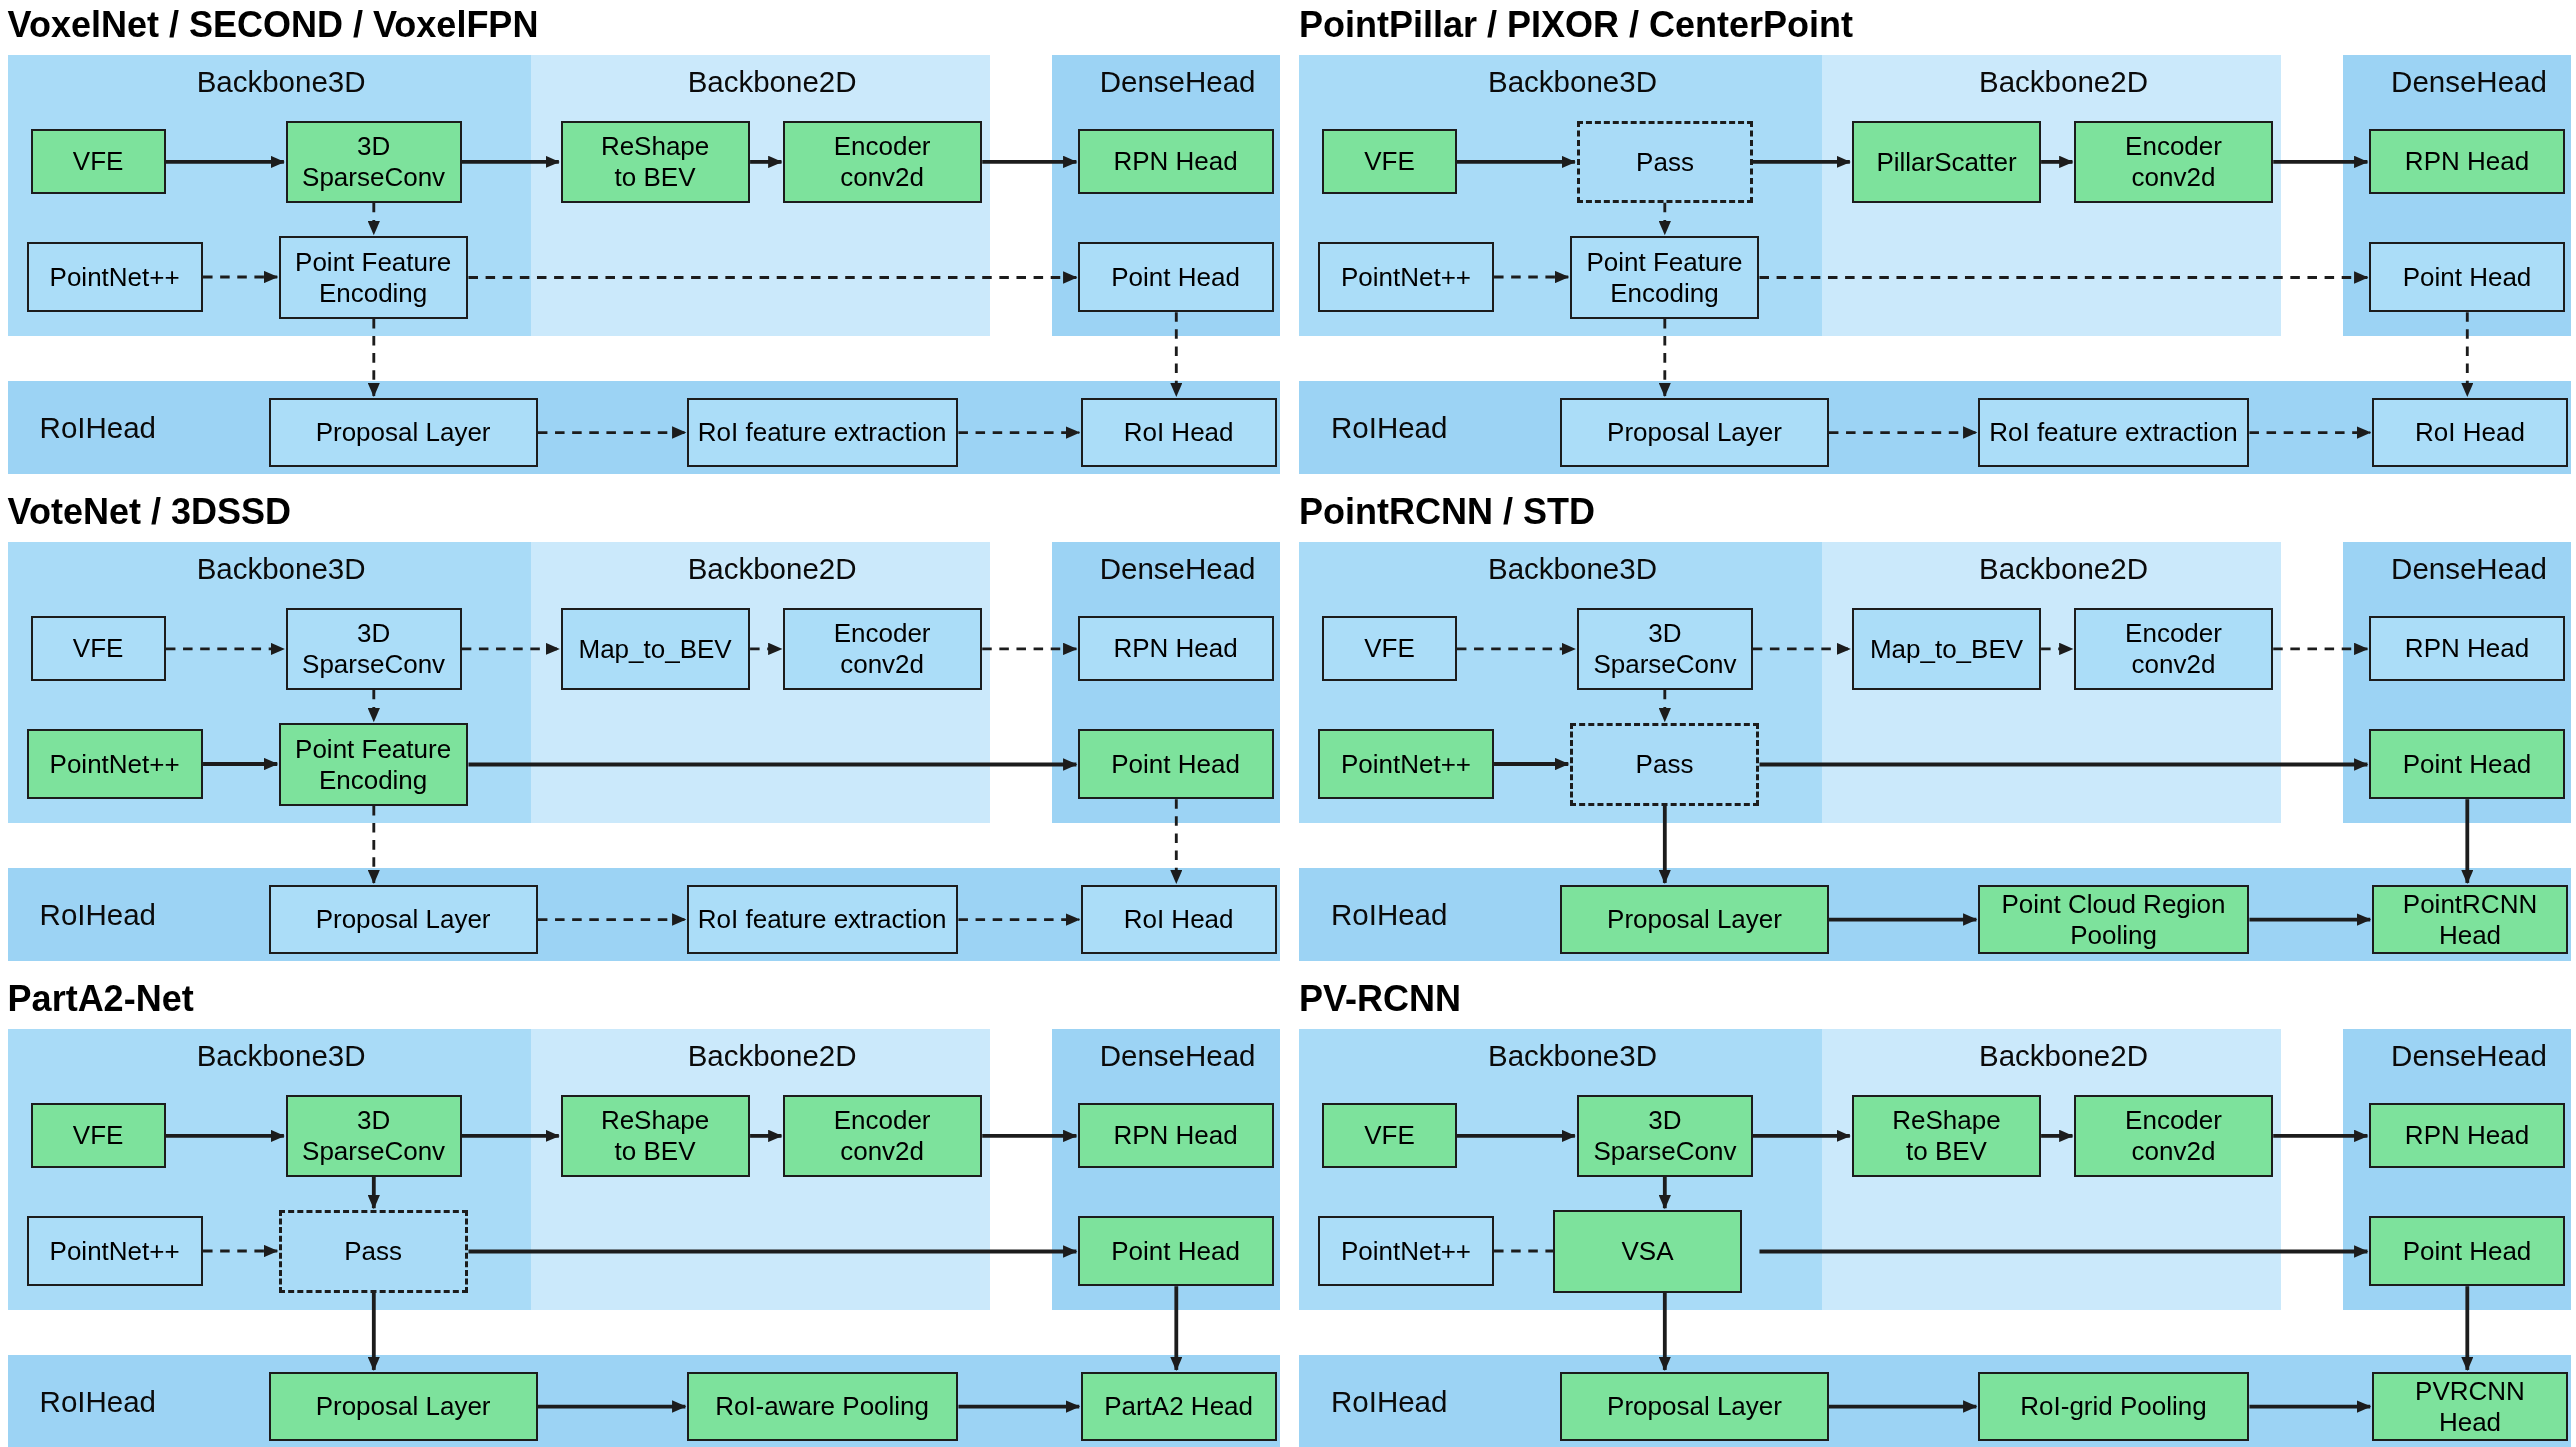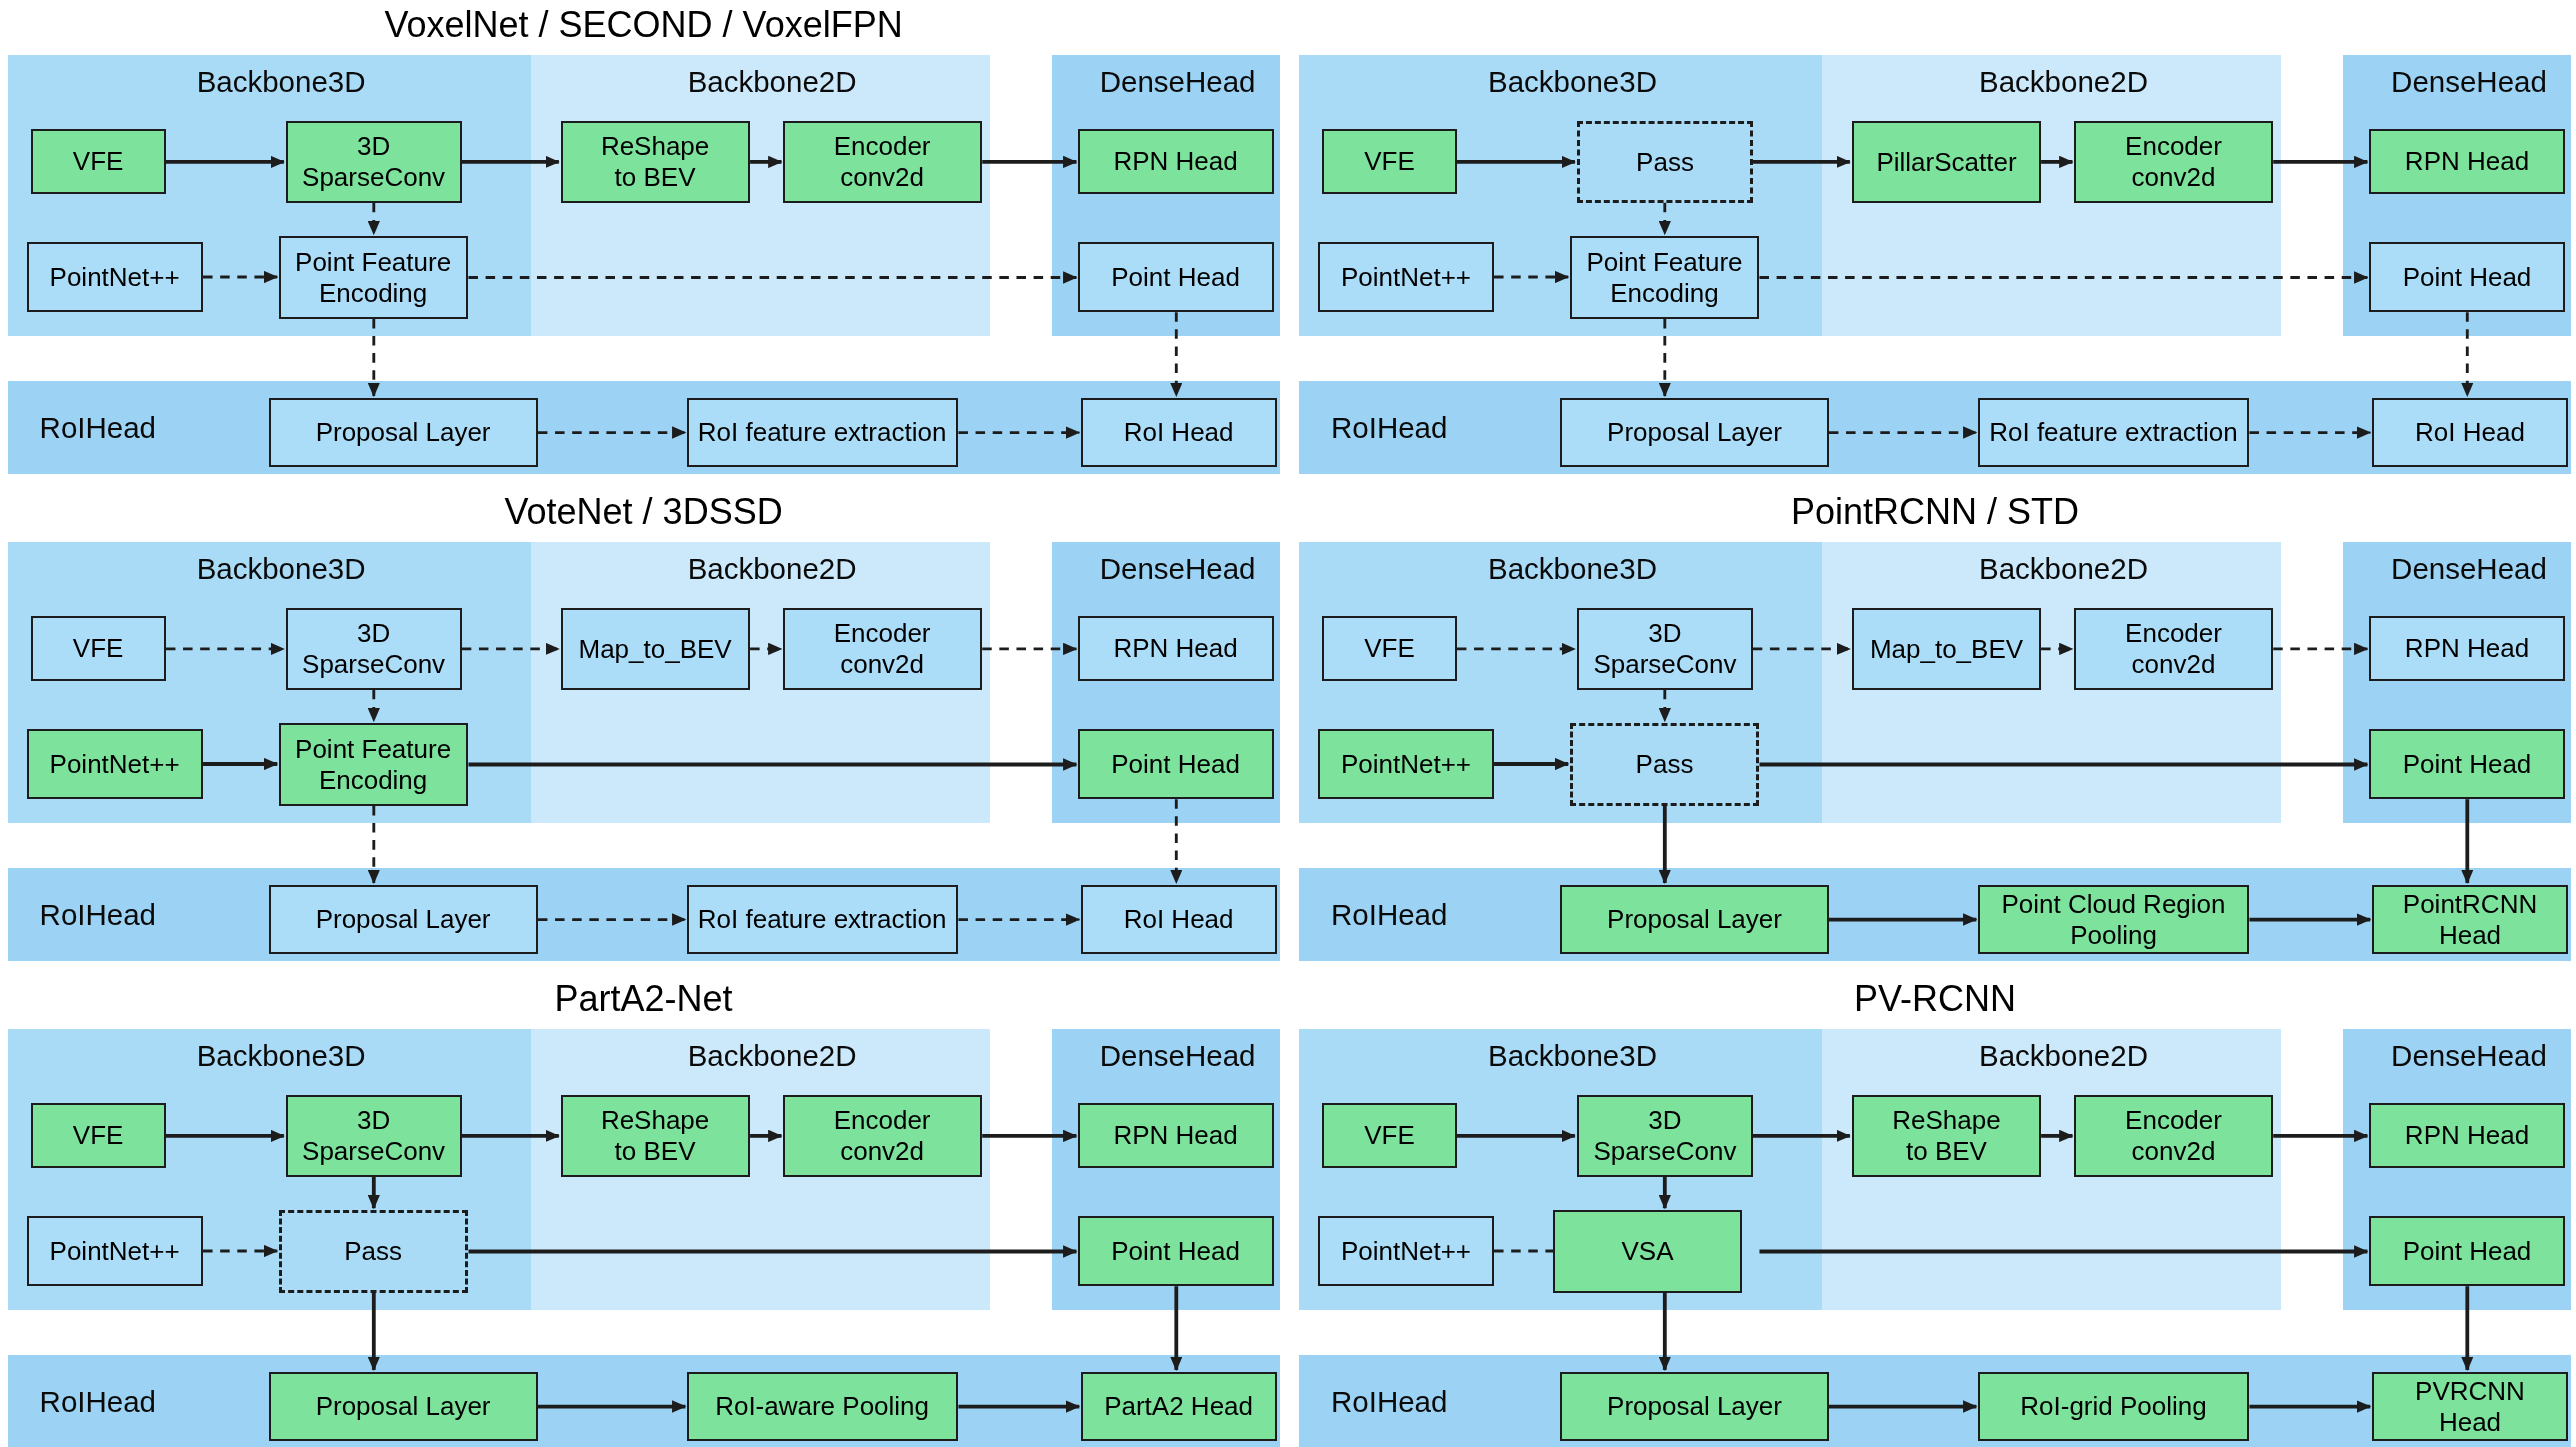--- a/index.html
+++ b/index.html
@@ -4,21 +4,21 @@
 <style>
   html,body{margin:0;padding:0;}
   body{
     width:2576px;height:1448px;background:#ffffff;position:relative;
     font-family:"Liberation Sans", sans-serif;color:#000;
     -webkit-font-smoothing:antialiased;
   }
   .panel{position:absolute;width:1272px;height:476px;}
   .panel-title{
     position:absolute;left:0;top:0;width:100%;height:49px;line-height:49px;
-    text-align:center;font-size:36px;font-weight:400;color:#000;z-index:3;
+    text-align:left;font-size:36px;font-weight:700;color:#000;z-index:3;
   }
   .region{position:absolute;top:55px;height:281px;display:flex;justify-content:center;z-index:1;}
   .band-label{margin-top:9.5px;font-size:29.5px;color:#0a0a0a;margin-left:24px;}
   .roi-band{position:absolute;left:0;top:381px;width:1272px;height:93px;z-index:1;}
   .roi-label{
     position:absolute;left:32px;top:381px;height:93px;display:flex;align-items:center;
     font-size:29.5px;z-index:2;color:#0a0a0a;
   }
   svg.arrows{position:absolute;left:0;top:0;width:1272px;height:476px;z-index:2;}
   .box{
@@ -75,20 +75,21 @@
       <div class="box green" style="left: 1070px; top: 129px; width: 196px; height: 65px;"><span>RPN Head</span></div>
       <div class="box blue" style="left: 19px; top: 242px; width: 176px; height: 70px;"><span>PointNet++</span></div>
       <div class="box blue" style="left: 271px; top: 236px; width: 189px; height: 83px;"><span>Point Feature
 Encoding</span></div>
       <div class="box blue" style="left: 1070px; top: 242px; width: 196px; height: 70px;"><span>Point Head</span></div>
       <div class="box blue" style="left: 261px; top: 398px; width: 269px; height: 69px;"><span>Proposal Layer</span></div>
       <div class="box blue" style="left: 679px; top: 398px; width: 271px; height: 69px;"><span>RoI feature extraction</span></div>
       <div class="box blue" style="left: 1073px; top: 398px; width: 196px; height: 69px;"><span>RoI Head</span></div>
     </div>
     <div class="panel" style="left: 1299px; top: 0px;">
+      <div class="panel-title">PointPillar / PIXOR / CenterPoint</div>
       <div class="region" style="left: 0px; width: 523px; background: rgb(169, 219, 247);">
         <div class="band-label">Backbone3D</div>
       </div>
       <div class="region" style="left: 523px; width: 459px; background: rgb(203, 233, 251);">
         <div class="band-label">Backbone2D</div>
       </div>
       <div class="region" style="left: 1044px; width: 228px; background: rgb(156, 211, 244);">
         <div class="band-label">DenseHead</div>
       </div>
       <div class="roi-band" style="background: rgb(156, 211, 244);"></div>

